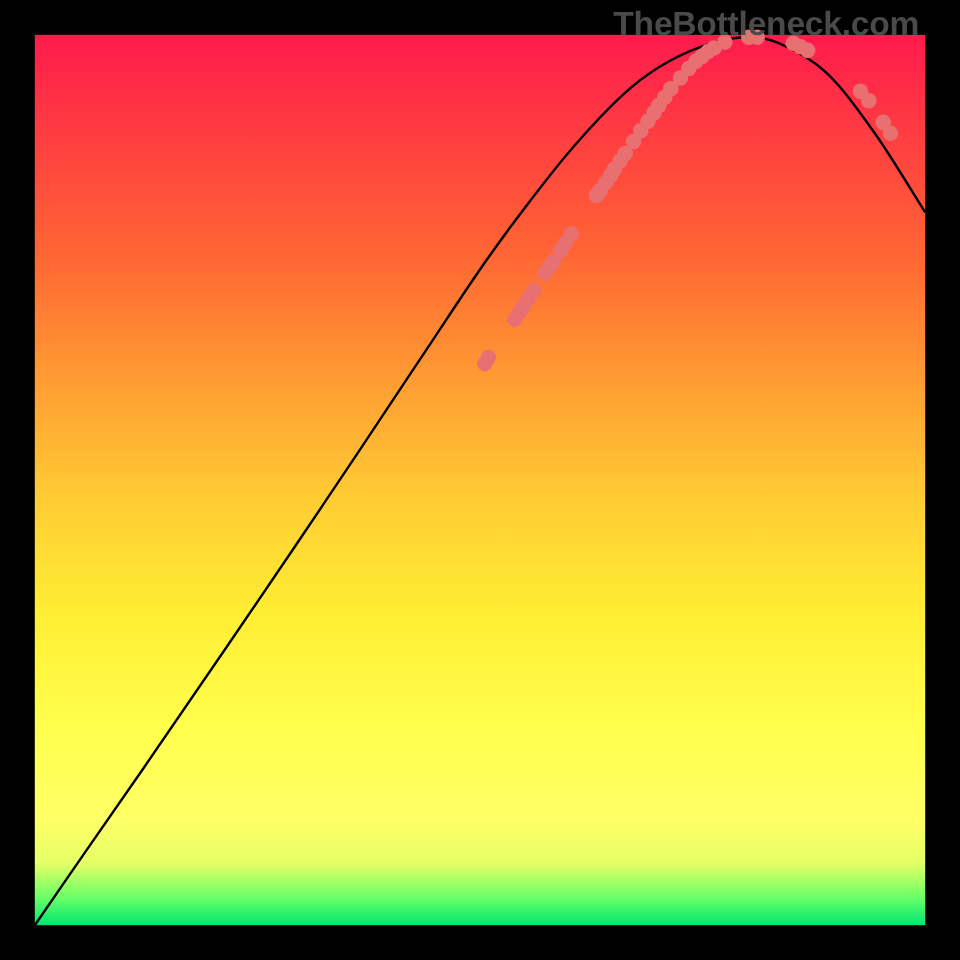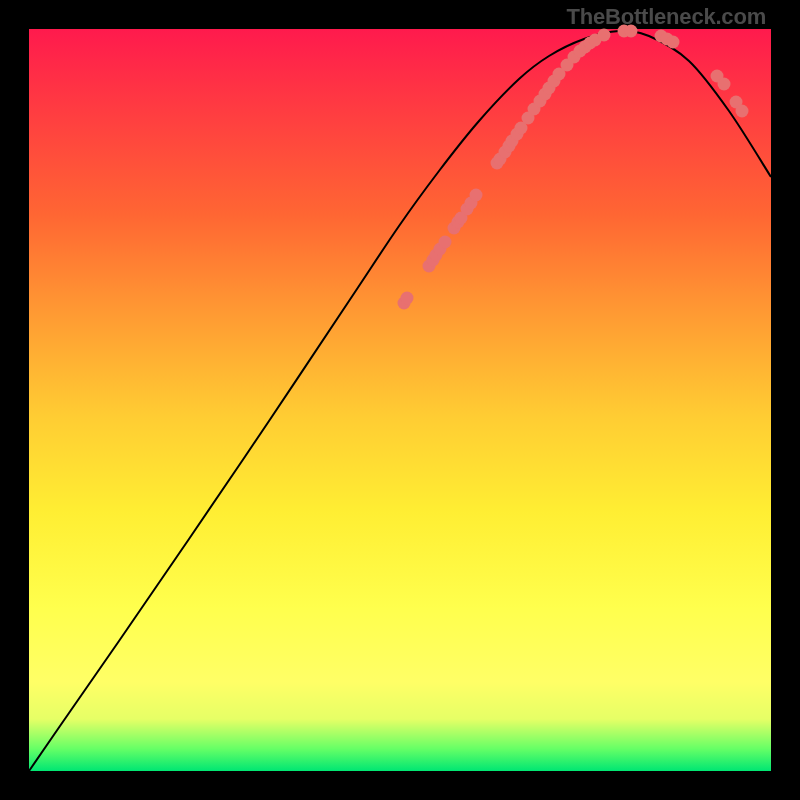--- a/index.html
+++ b/index.html
@@ -29,21 +29,21 @@
       #e6ff66 93%,
       #66ff66 97%,
       #00e673 100%
     );
   }
   .watermark {
     position: absolute;
     top: 4px;
     right: 34px;
     color: #4a4a4a;
-    font-size: 22px;
+    font-size: 28px;
     font-weight: 600;
     letter-spacing: -0.2px;
   }
   svg.curve {
     position: absolute;
     left: 0;
     top: 0;
     width: 742px;
     height: 742px;
     overflow: visible;

